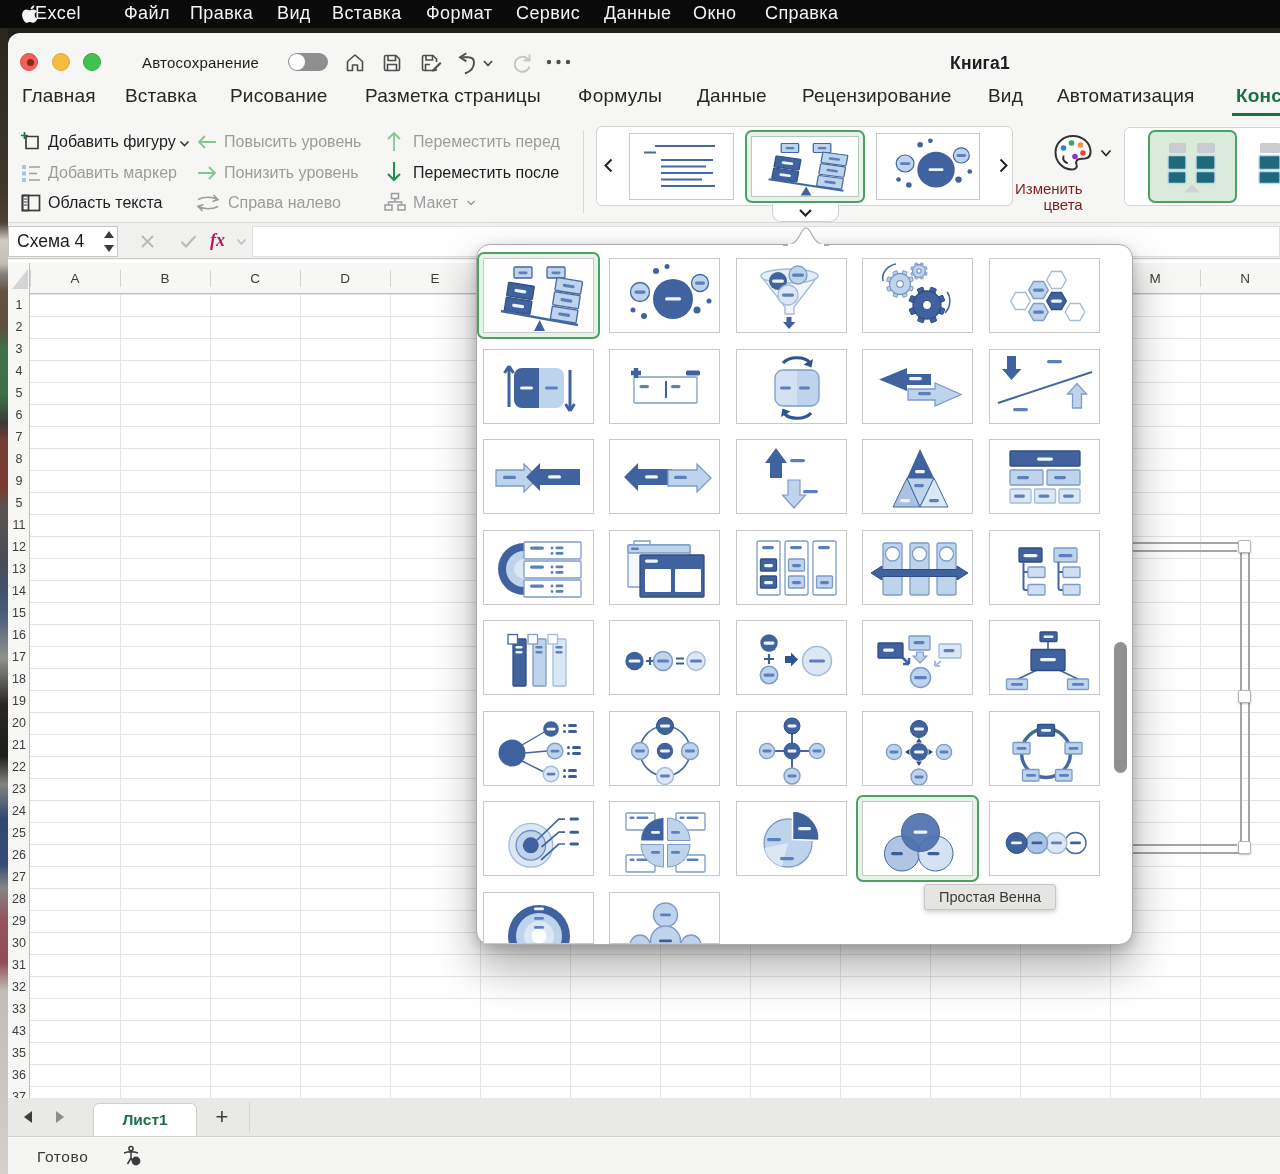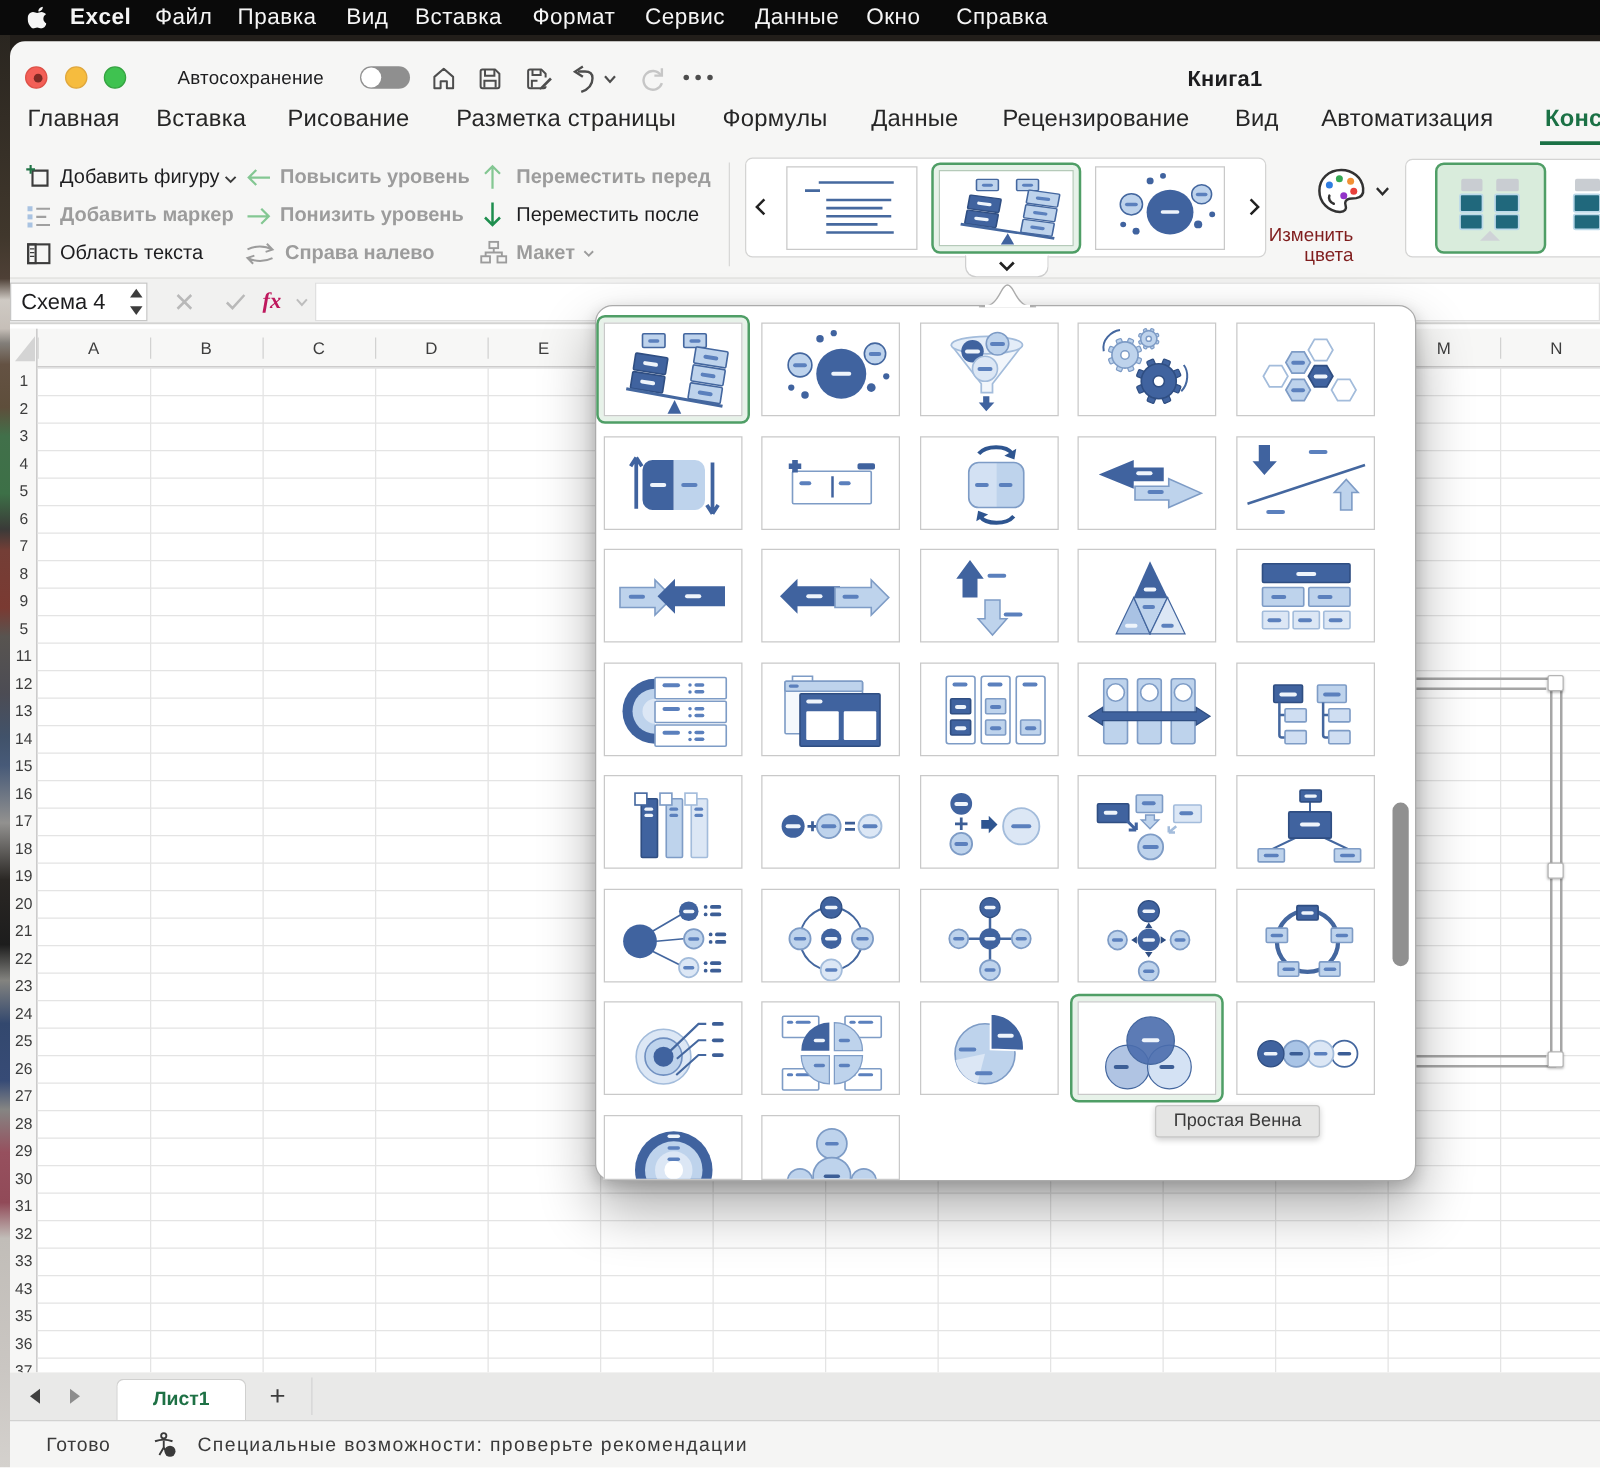--- a/index.html
+++ b/index.html
@@ -35,21 +35,21 @@
 
 
 .rtab { position:absolute; top:85px; font-size:19px; letter-spacing:0.2px; color:#262626; white-space:nowrap; }
 .rtab.act { color:#1b7145; font-weight:bold; }
 #tabunder { left:1232px; top:113px; width:48px; height:3px; background:#1b7145; }
 
 
 #ribbon { left:8px; top:118px; width:1272px; height:105px; background:#f6f6f5;
   border-bottom:1px solid #d9d9d8; }
 .rbt { position:absolute; font-size:16px; white-space:nowrap; color:#1d1d1f; }
-.rbt.dis { color:#9c9c9c;font-weight:bold; }
+.rbt.dis { color:#9c9c9c; }
 .vsep { position:absolute; width:1px; background:#d8d8d7; }
 
 
 #rgal { left:596px; top:126px; width:417px; height:80px; background:#fff;
   border:1px solid #d4d4d3; border-radius:6px; }
 .gthumb { position:absolute; background:#fff; border:1px solid #c9c9c9; }
 #vbtn { left:772px; top:204px; width:67px; height:18px; background:#fff;
   border:1px solid #cfcfcf; border-top:1px solid #fff; border-radius:0 0 9px 9px; }
 
 
@@ -111,21 +111,21 @@
 <div id="stage">
 
   <div class="abs" id="topgap"></div>
   <div class="abs" id="window"></div>
   <div class="abs" id="wallleft"></div>
 
   <div class="abs" id="menubar">
     <svg style="position:absolute; left:22px; top:5px;" width="15" height="18" viewBox="0 0 15 18">
         <path d="M10.2 0.3 c0.2 1 -0.3 2 -0.9 2.7 c-0.6 0.75 -1.6 1.3 -2.55 1.25 c-0.2 -0.95 0.3 -1.95 0.9 -2.6 C8.3 0.9 9.4 0.4 10.2 0.3 Z M12.1 16 c0.55 -0.85 0.8 -1.3 1.2 -2.25 c-3.1-1.2 -3.6-5.6 -0.5-7.3 c-0.95-1.2 -2.3-1.9 -3.55-1.9 c-0.9 0 -1.5 0.25 -2.1 0.45 c-0.45 0.2 -0.9 0.35 -1.4 0.35 c-0.55 0 -1.05 -0.2 -1.55 -0.4 C3.65 4.75 3.1 4.55 2.4 4.55 c-1.3 0 -2.7 0.8 -3.55 2.15 c-1.25 1.95 -1 5.6 0.95 8.7 c0.7 1.1 1.65 2.35 2.9 2.35 c0.5 0 0.95 -0.15 1.4 -0.35 c0.5 -0.2 1 -0.4 1.65 -0.4 c0.65 0 1.1 0.2 1.6 0.4 c0.45 0.2 0.9 0.35 1.45 0.35 C10.1 17.75 11.35 17.1 12.1 16 Z" transform="translate(2,0)" fill="#f5f5f5"></path>
       </svg>
-    <span style="left:56px; font-weight:bold;">Excel</span>
+    <span style="left:35px; font-weight:normal;">Excel</span>
     <span style="left:124px;">Файл</span>
     <span style="left:190px;">Правка</span>
     <span style="left:277px;">Вид</span>
     <span style="left:332px;">Вставка</span>
     <span style="left:426px;">Формат</span>
     <span style="left:516px;">Сервис</span>
     <span style="left:604px;">Данные</span>
     <span style="left:693px;">Окно</span>
     <span style="left:765px;">Справка</span>
   </div>
@@ -499,21 +499,20 @@
   </div>
 
   <div class="abs" id="statusbar">
     <span class="abs" style="left:29px; top:11px; letter-spacing:0.6px;">Готово</span>
     <svg class="abs" style="left:112px; top:8px;" width="22" height="22" viewBox="0 0 22 22" fill="none" stroke="#3a3a3a" stroke-width="1.5">
         <circle cx="11" cy="3.6" r="2.1"></circle>
         <path d="M4 8 C8 6.5 14 6.5 18 8 M11 7.5 V13 M11 13 L7.5 19 M11 13 L14.5 19"></path>
         <circle cx="16" cy="16" r="4.4" fill="#3a3a3a" stroke="none"></circle>
         <text x="16" y="18.8" font-size="7.5" fill="#fff" text-anchor="middle" font-weight="bold">!</text>
       </svg>
-    <span class="abs" style="left:150px; top:11px; letter-spacing:1.1px;">Специальные возможности: проверьте рекомендации</span>
   </div>
 
   <div class="abs" id="panel"></div>
   <svg class="abs" style="left:783px; top:227px;" width="46" height="19" viewBox="0 0 46 19">
       <path d="M0 18.5 C10 18.5 13 15.5 18 6 C20 2.3 21.5 1 23 1 C24.5 1 26 2.3 28 6 C33 15.5 36 18.5 46 18.5 Z" fill="#fff" stroke="#ababab" stroke-width="1.2"></path>
       <rect x="5" y="16.8" width="36" height="3" fill="#fff"></rect>
     </svg>
   <div id="cells">
       <div class="gsel" style="left:477px; top:252px; width:123px; height:87px;"></div>
       <div class="gsel" style="left:856px; top:795px; width:123px; height:87px;"></div>

